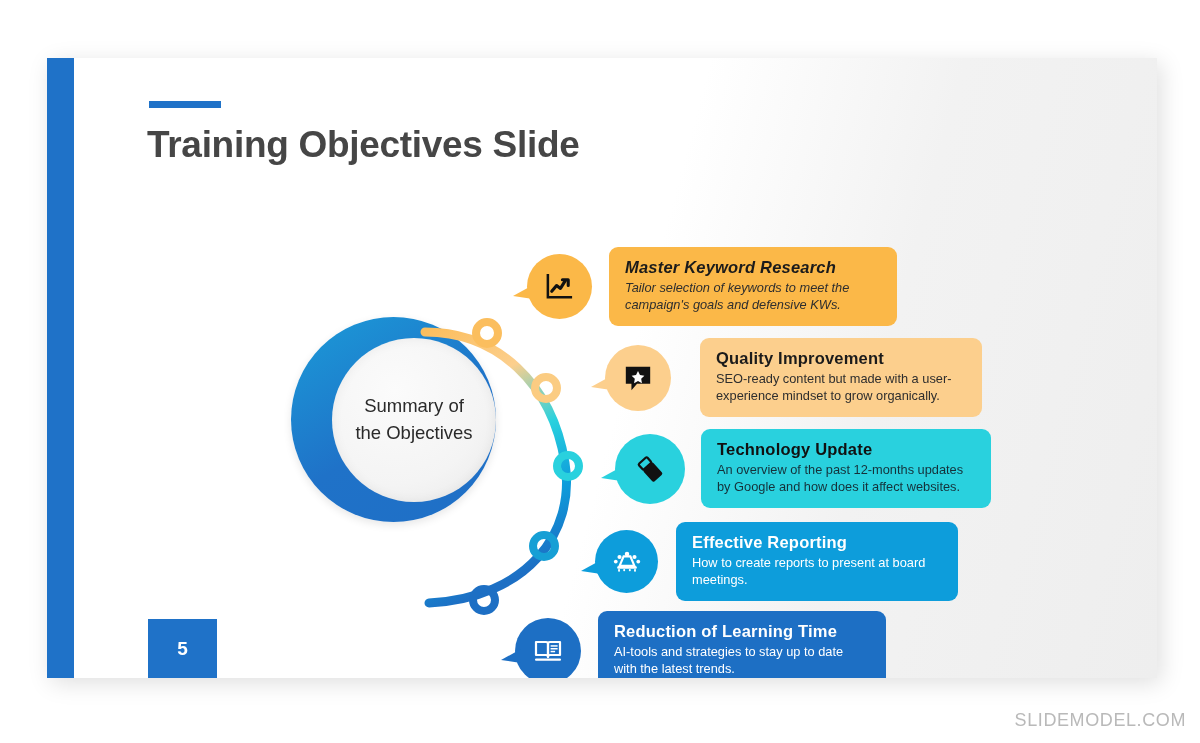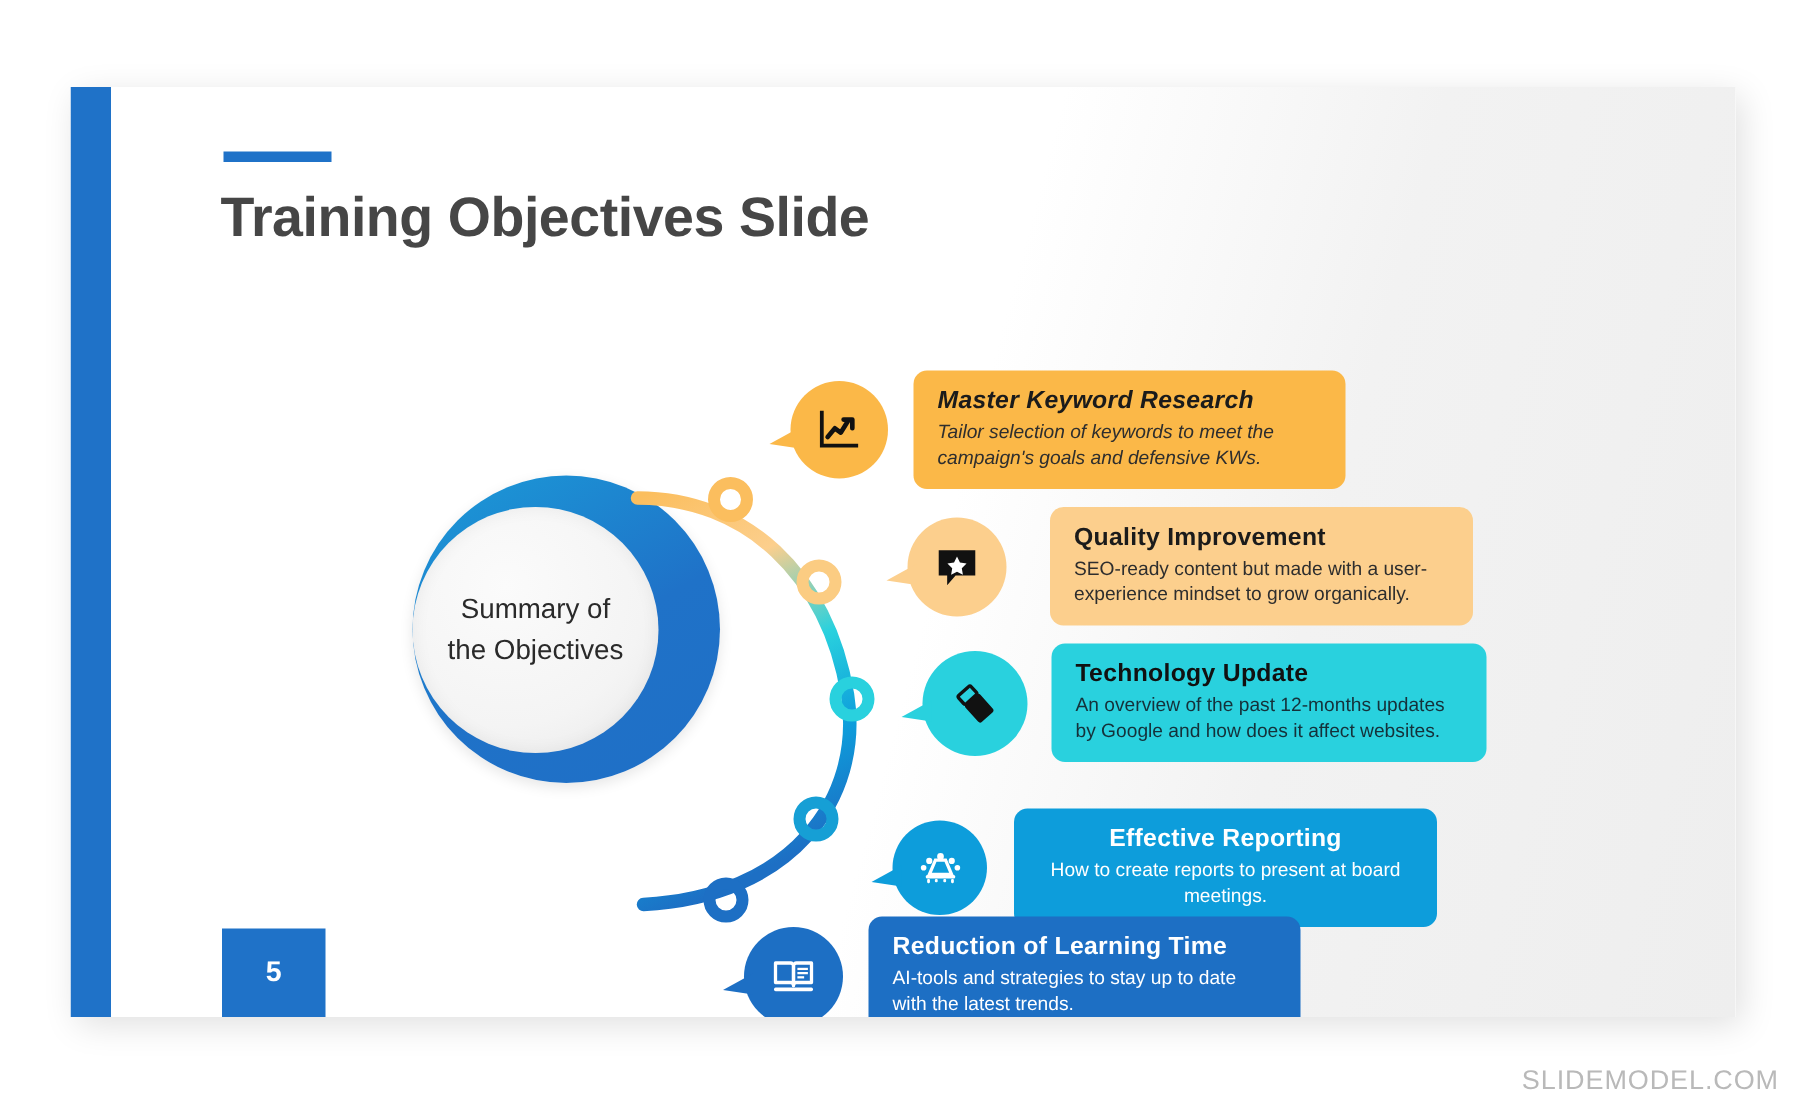--- a/index.html
+++ b/index.html
@@ -67,29 +67,29 @@
     font-size: 19px;
     font-weight: bold;
     display: flex;
     align-items: center;
     justify-content: center;
   }
 
   
   #summary-circle {
     position: absolute;
-    left: 228px;
+    left: 244px;
     top: 259px;
     width: 205px;
     height: 205px;
     border-radius: 50%;
     background: linear-gradient(150deg, #1b9bd8 0%, #1f72c8 55%, #1f6fc6 100%);
     display: flex;
     align-items: center;
-    justify-content: flex-start;
+    justify-content: flex-end;
     box-shadow: 0 3px 9px rgba(0,0,0,0.10);
   }
   #summary-circle-inner {
     width: 164px;
     height: 164px;
     border-radius: 50%;
     background: radial-gradient(circle at 38% 32%, #fbfbfb 0%, #f4f4f4 62%, #e8e8e8 100%);
     display: flex;
     align-items: center;
     justify-content: center;
@@ -161,22 +161,22 @@
     font-size: 12.8px;
     line-height: 1.33;
     margin: 0;
     white-space: pre-line;
   }
 
   
   #row-1 { left: 480px; top: 189px; }
   #row-2 { left: 558px; top: 280px; }
   #row-3 { left: 568px; top: 371px; }
-  #row-4 { left: 548px; top: 481px; text-align: center; }
-  #row-5 { left: 449px; top: 553px; }
+  #row-4 { left: 548px; top: 464px; }
+  #row-5 { left: 468px; top: 553px; }
 
   #row-1 .bubble { width: 65px; height: 65px; }
   #row-2 .bubble { width: 66px; height: 66px; }
   #row-3 .bubble { width: 70px; height: 70px; }
   #row-4 .bubble { width: 63px; height: 63px; }
   #row-5 .bubble { width: 66px; height: 66px; }
 
   #row-1 .card { width: 288px; margin-left: 17px; }
   #row-2 .card { width: 282px; margin-left: 29px; }
   #row-3 .card { width: 290px; margin-left: 16px; }

